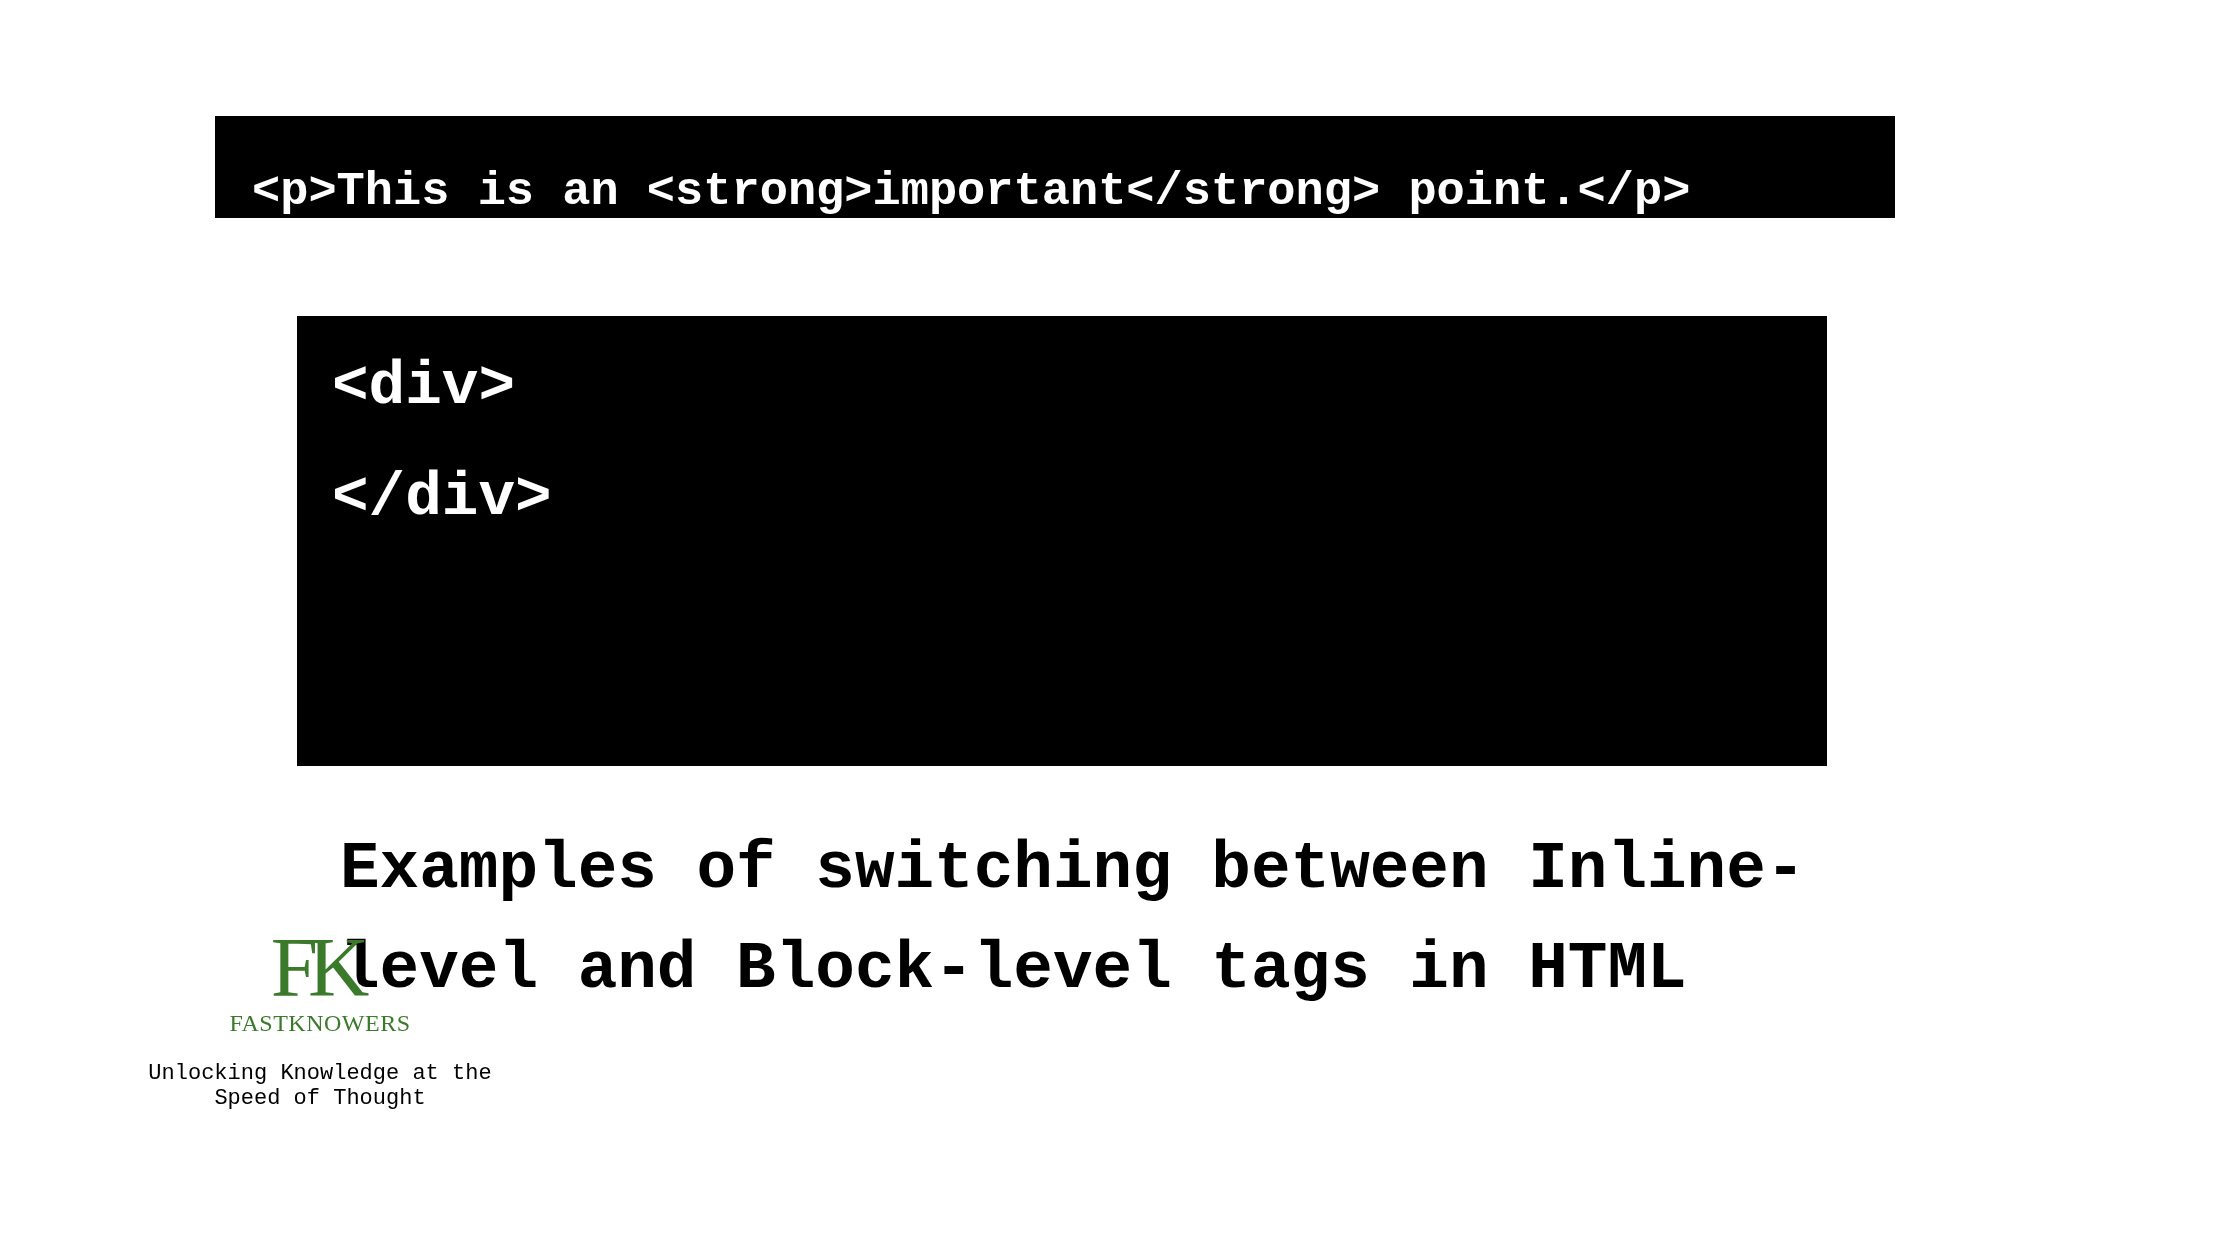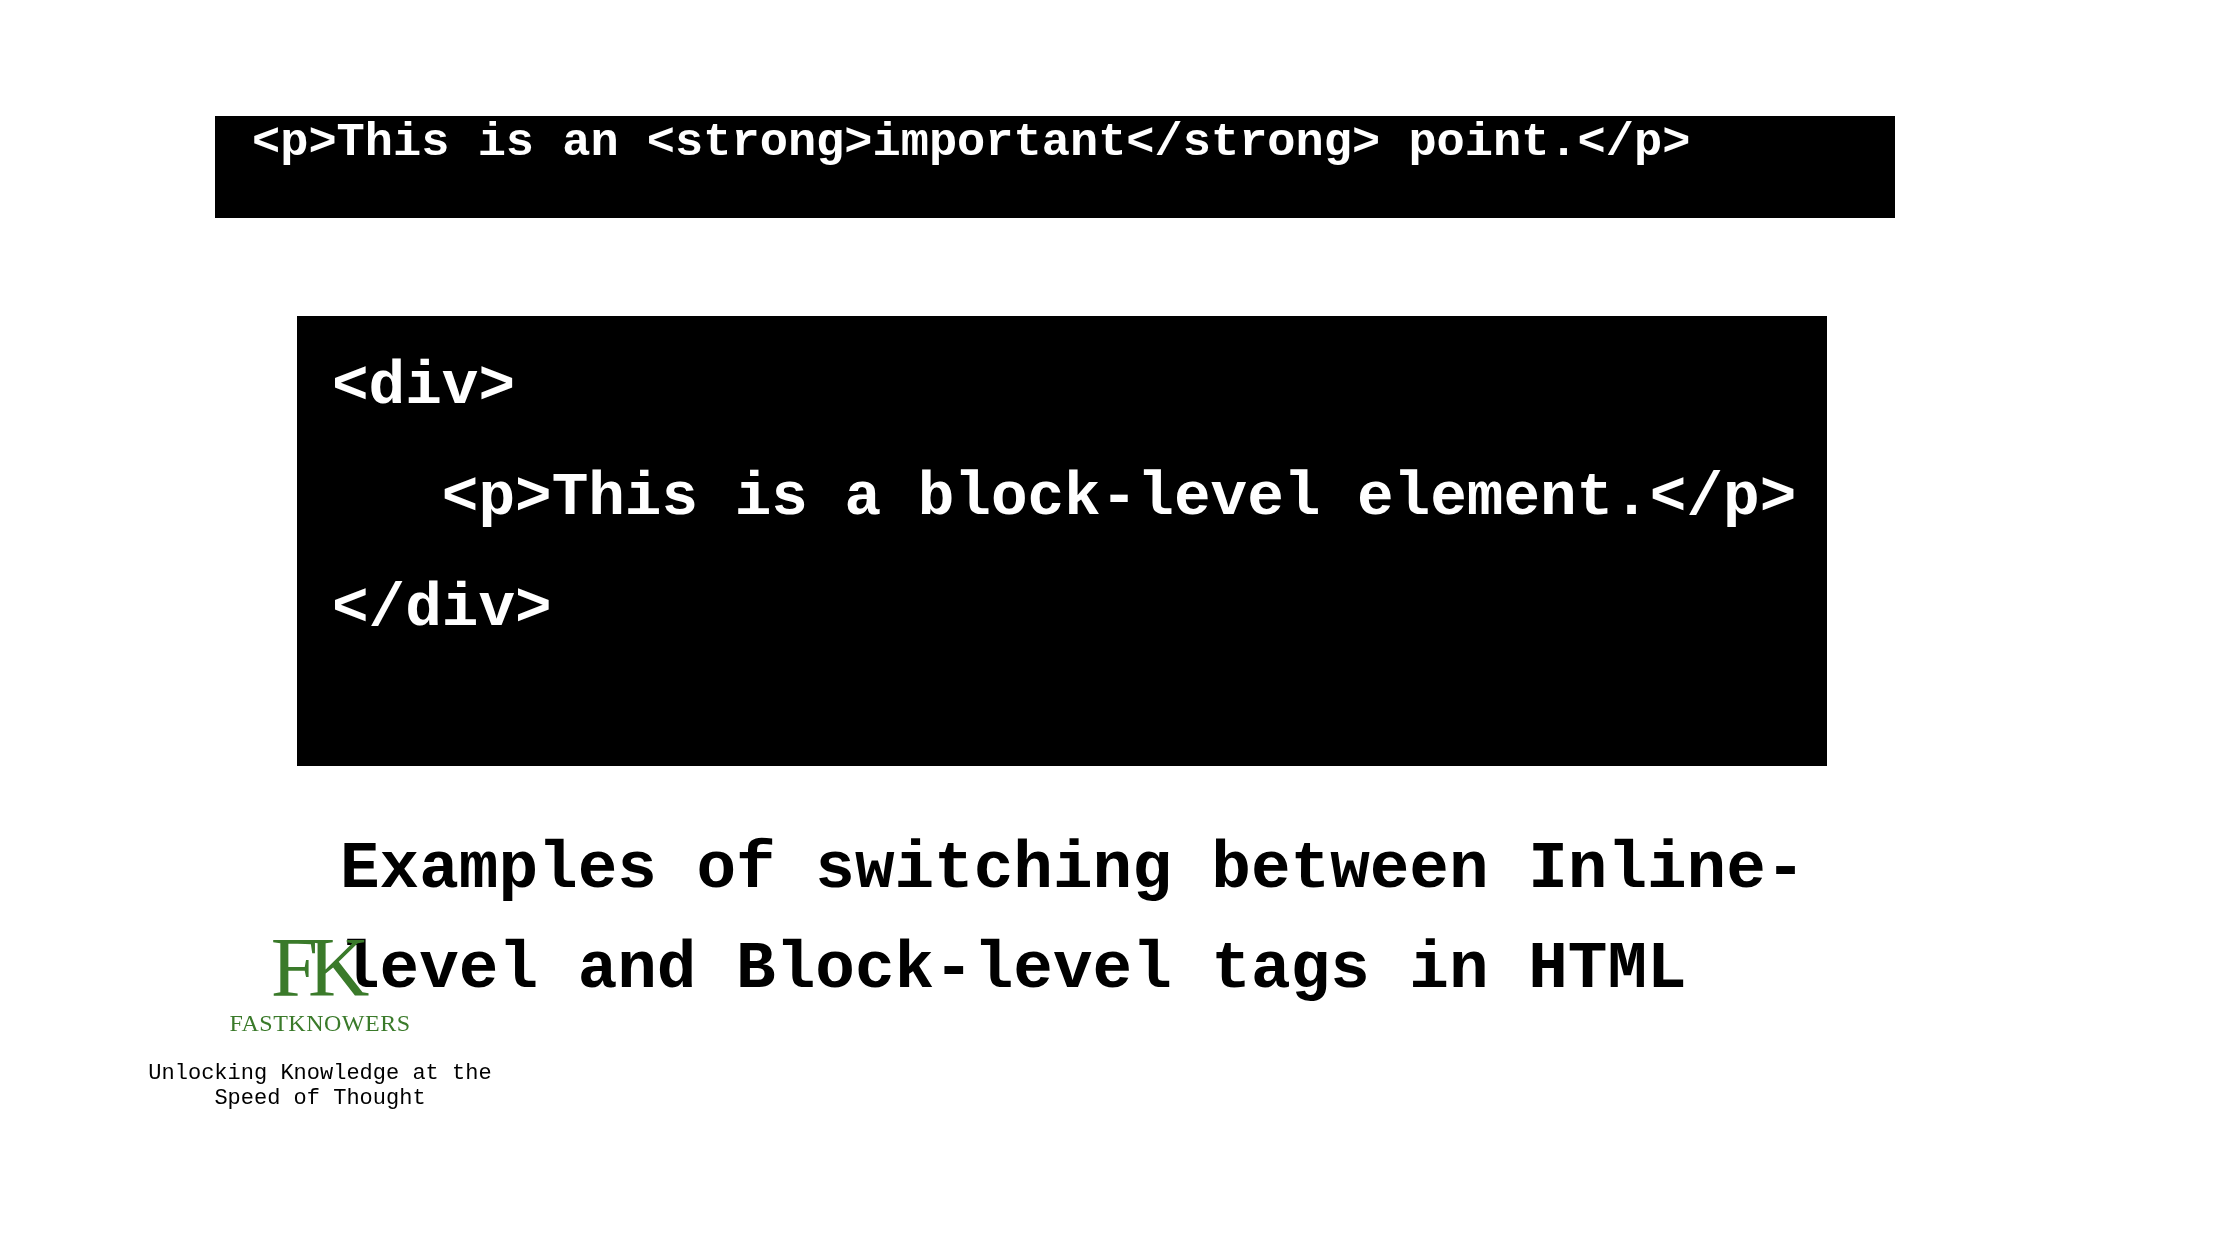--- a/index.html
+++ b/index.html
@@ -15,21 +15,21 @@
       font-family: Arial, Helvetica, sans-serif;
     }
     .code-block-1 {
       position: absolute;
       top: 116px;
       left: 215px;
       width: 1680px;
       height: 102px;
       background: #000000;
       display: flex;
-      align-items: flex-start;
+      align-items: flex-end;
       padding-left: 37px;
     }
     .code-block-1 .code-text {
       color: #ffffff;
       font-family: "Courier New", Courier, monospace;
       font-size: 47px;
       font-weight: bold;
       white-space: nowrap;
     }
     .code-block-2 {
@@ -111,21 +111,20 @@
   </style>
 </head>
 <body>
 
 <div class="code-block-1">
   <span class="code-text">&lt;p&gt;This is an &lt;strong&gt;important&lt;/strong&gt; point.&lt;/p&gt;</span>
 </div>
 
 <div class="code-block-2">
   <div class="code-line">&lt;div&gt;</div>
-  <div class="code-line">   &lt;p&gt;This is a block-level element.&lt;/p&gt;</div>
   <div class="code-line">&lt;/div&gt;</div>
 </div>
 
 <div class="title">Examples of switching between Inline-level and Block-level tags in HTML</div>
 
 <div class="logo-container">
   <div class="logo-fk">
     <span class="logo-f">F</span>
     <span class="logo-k">K</span>
   </div>

